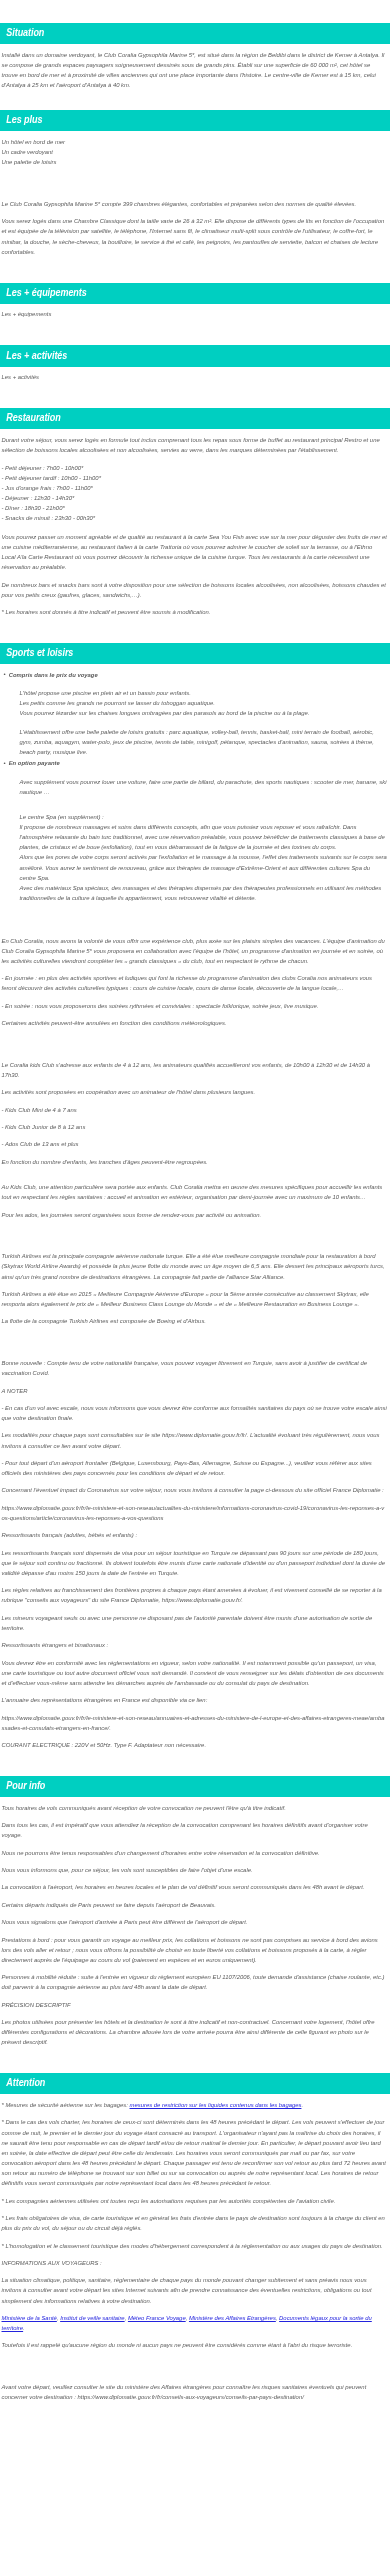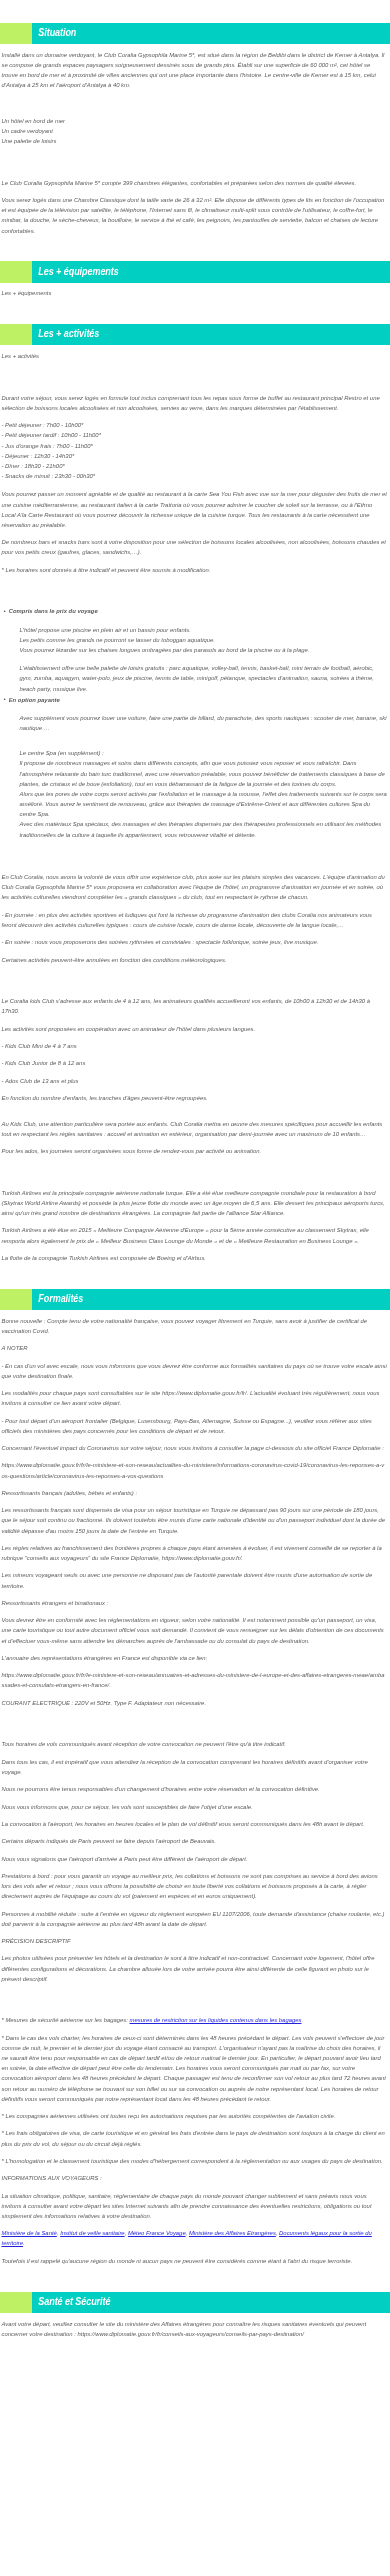--- a/index.html
+++ b/index.html
@@ -27,23 +27,22 @@
     font-size: 10.3px;
     line-height: 1;
     padding: 5.2px 0 5.7px 7.2px;
     letter-spacing: -0.1px;
     font-stretch: condensed;
     transform: scaleX(0.88);
     transform-origin: left center;
     width: 113.6%;
   }
   .section-header-wrap {
-    background: #bef264;
+    background: #eab308;
     overflow: hidden;
-    padding-left: 32px;
   }
 
   .body-block {
     padding: 5.7px 4.1px 5.2px 1.5px;
     font-style: italic;
     font-size: 5.9px;
     line-height: 1.72;
     color: #5a5a5a;
     text-align: left;
   }
@@ -97,20 +96,23 @@
   <div class="spacer-top"></div>
 
   <div class="section-header-wrap">
     <div class="section-header">Situation</div>
   </div>
   <div class="body-block">
     <p>Installé dans un domaine verdoyant, le Club Coralia Gypsophila Marine 5*, est situé dans la région de Beldibi dans le district de Kemer à Antalya. Il se compose de grands espaces paysagers soigneusement dessinés sous de grands pins. Établi sur une superficie de 60 000 m², cet hôtel se trouve en bord de mer et à proximité de villes anciennes qui ont une place importante dans l'histoire. Le centre-ville de Kemer est à 15 km, celui d'Antalya à 25 km et l'aéroport d'Antalya à 40 km.</p>
   </div>
   <div class="after-section"></div>
 
+  <div class="section-header-wrap">
+    <div class="section-header">Les plus</div>
+  </div>
   <div class="body-block">
     <p class="tight">Un hôtel en bord de mer</p>
     <p class="tight">Un cadre verdoyant</p>
     <p class="tight">Une palette de loisirs</p>
   </div>
   <div class="after-section-lg"></div>
 
   <div class="body-block">
     <p>Le Club Coralia Gypsophila Marine 5* compte 399 chambres élégantes, confortables et préparées selon des normes de qualité élevées.</p>
     <p>Vous serez logés dans une Chambre Classique dont la taille varie de 26 à 32 m². Elle dispose de différents types de lits en fonction de l'occupation et est équipée de la télévision par satellite, le téléphone, l'Internet sans fil, le climatiseur multi-split sous contrôle de l'utilisateur, le coffre-fort, le minibar, la douche, le sèche-cheveux, la bouilloire, le service à thé et café, les peignoirs, les pantoufles de serviette, balcon et chaises de lecture confortables.</p>
@@ -126,35 +128,41 @@
   <div class="after-section-lg"></div>
 
   <div class="section-header-wrap">
     <div class="section-header">Les + activités</div>
   </div>
   <div class="body-block">
     <p class="tight">Les + activités</p>
   </div>
   <div class="after-section-lg"></div>
 
+  <div class="section-header-wrap">
+    <div class="section-header">Restauration</div>
+  </div>
   <div class="body-block">
     <p>Durant votre séjour, vous serez logés en formule tout inclus comprenant tous les repas sous forme de buffet au restaurant principal Restro et une sélection de boissons locales alcoolisées et non alcoolisées, servies au verre, dans les marques déterminées par l'établissement.</p>
     <p class="tight">- Petit déjeuner : 7h00 - 10h00*</p>
     <p class="tight">- Petit déjeuner tardif : 10h00 - 11h00*</p>
     <p class="tight">- Jus d'orange frais : 7h00 - 11h00*</p>
     <p class="tight">- Déjeuner : 12h30 - 14h30*</p>
     <p class="tight">- Dîner : 18h30 - 21h00*</p>
     <p class="tight">- Snacks de minuit : 23h30 - 00h30*</p>
     <div class="gap"></div>
     <p>Vous pourrez passer un moment agréable et de qualité au restaurant à la carte Sea You Fish avec vue sur la mer pour déguster des fruits de mer et une cuisine méditerranéenne, au restaurant italien à la carte Trattoria où vous pourrez admirer le coucher de soleil sur la terrasse, ou à l'Ethno Local A'la Carte Restaurant où vous pourrez découvrir la richesse unique de la cuisine turque. Tous les restaurants à la carte nécessitent une réservation au préalable.</p>
     <p>De nombreux bars et snacks bars sont à votre disposition pour une sélection de boissons locales alcoolisées, non alcoolisées, boissons chaudes et pour vos petits creux (gaufres, glaces, sandwichs,…).</p>
     <p>* Les horaires sont donnés à titre indicatif et peuvent être soumis à modification.</p>
   </div>
   <div class="after-section-lg"></div>
 
+  <div class="section-header-wrap">
+    <div class="section-header">Sports et loisirs</div>
+  </div>
   <div class="body-block">
     <ul class="bullet-list">
       <li>
         <span>Compris dans le prix du voyage</span>
         <div class="indent-block">
           <div class="gap"></div>
           <p class="run">L'hôtel propose une piscine en plein air et un bassin pour enfants.</p>
           <p class="run">Les petits comme les grands ne pourront se lasser du toboggan aquatique.</p>
           <p class="run">Vous pourrez lézarder sur les chaises longues ombragées par des parasols au bord de la piscine ou à la plage.</p>
           <div class="gap"></div>
@@ -198,72 +206,72 @@
   </div>
   <div class="after-section-lg"></div>
 
   <div class="body-block">
     <p>Turkish Airlines est la principale compagnie aérienne nationale turque. Elle a été élue meilleure compagnie mondiale pour la restauration à bord (Skytrax World Airline Awards) et possède la plus jeune flotte du monde avec un âge moyen de 6,5 ans. Elle dessert les principaux aéroports turcs, ainsi qu'un très grand nombre de destinations étrangères. La compagnie fait partie de l'alliance Star Alliance.</p>
     <p>Turkish Airlines a été élue en 2015 « Meilleure Compagnie Aérienne d'Europe » pour la 5ème année consécutive au classement Skytrax, elle remporta alors également le prix de « Meilleur Business Class Lounge du Monde » et de « Meilleure Restauration en Business Lounge ».</p>
     <p>La flotte de la compagnie Turkish Airlines est composée de Boeing et d'Airbus.</p>
   </div>
   <div class="after-section-lg"></div>
 
-  <div class="section-header-wrap">
-    <div class="section-header">Formalités</div>
-  </div>
   <div class="body-block">
     <p>Bonne nouvelle : Compte tenu de votre nationalité française, vous pouvez voyager librement en Turquie, sans avoir à justifier de certificat de vaccination Covid.</p>
     <p class="run">A NOTER</p>
     <p class="run">- En cas d'un vol avec escale, nous vous informons que vous devrez être conforme aux formalités sanitaires du pays où se trouve votre escale ainsi que votre destination finale.</p>
     <p class="run">Les modalités pour chaque pays sont consultables sur le site https://www.diplomatie.gouv.fr/fr/. L'actualité évoluant très régulièrement, nous vous invitons à consulter ce lien avant votre départ.</p>
     <p>- Pour tout départ d'un aéroport frontalier (Belgique, Luxembourg, Pays-Bas, Allemagne, Suisse ou Espagne...), veuillez vous référer aux sites officiels des ministères des pays concernés pour les conditions de départ et de retour.</p>
     <p class="run">Concernant l'éventuel impact du Coronavirus sur votre séjour, nous vous invitons à consulter la page ci-dessous du site officiel France Diplomatie :</p>
     <p class="nowrap-url">https://www.diplomatie.gouv.fr/fr/le-ministere-et-son-reseau/actualites-du-ministere/informations-coronavirus-covid-19/coronavirus-les-reponses-a-vos-questions/article/coronavirus-les-reponses-a-vos-questions</p>
     <p class="run">Ressortissants français (adultes, bébés et enfants) :</p>
     <p>Les ressortissants français sont dispensés de visa pour un séjour touristique en Turquie ne dépassant pas 90 jours sur une période de 180 jours, que le séjour soit continu ou fractionné. Ils doivent toutefois être munis d'une carte nationale d'identité ou d'un passeport individuel dont la durée de validité dépasse d'au moins 150 jours la date de l'entrée en Turquie.</p>
     <p>Les règles relatives au franchissement des frontières propres à chaque pays étant amenées à évoluer, il est vivement conseillé de se reporter à la rubrique "conseils aux voyageurs" du site France Diplomatie, https://www.diplomatie.gouv.fr/.</p>
     <p>Les mineurs voyageant seuls ou avec une personne ne disposant pas de l'autorité parentale doivent être munis d'une autorisation de sortie de territoire.</p>
     <p class="run">Ressortissants étrangers et binationaux :</p>
     <p class="run">Vous devrez être en conformité avec les réglementations en vigueur, selon votre nationalité. Il est notamment possible qu'un passeport, un visa, une carte touristique ou tout autre document officiel vous soit demandé. Il convient de vous renseigner sur les délais d'obtention de ces documents et d'effectuer vous-même sans attendre les démarches auprès de l'ambassade ou du consulat du pays de destination.</p>
     <p class="run">L'annuaire des représentations étrangères en France est disponible via ce lien:</p>
     <p class="nowrap-url">https://www.diplomatie.gouv.fr/fr/le-ministere-et-son-reseau/annuaires-et-adresses-du-ministere-de-l-europe-et-des-affaires-etrangeres-meae/ambassades-et-consulats-etrangers-en-france/.</p>
     <p>COURANT ELECTRIQUE : 220V et 50Hz. Type F. Adaptateur non nécessaire.</p>
   </div>
   <div class="after-section-lg"></div>
 
+  <div class="section-header-wrap">
+    <div class="section-header">Pour info</div>
+  </div>
   <div class="body-block">
     <p class="run">Tous horaires de vols communiqués avant réception de votre convocation ne peuvent l'être qu'à titre indicatif.</p>
     <p class="run">Dans tous les cas, il est impératif que vous attendiez la réception de la convocation comprenant les horaires définitifs avant d'organiser votre voyage.</p>
     <p class="run">Nous ne pourrons être tenus responsables d'un changement d'horaires entre votre réservation et la convocation définitive.</p>
     <p>Nous vous informons que, pour ce séjour, les vols sont susceptibles de faire l'objet d'une escale.</p>
     <p class="run">La convocation à l'aéroport, les horaires en heures locales et le plan de vol définitif vous seront communiqués dans les 48h avant le départ.</p>
     <p class="run">Certains départs indiqués de Paris peuvent se faire depuis l'aéroport de Beauvais.</p>
     <p class="run">Nous vous signalons que l'aéroport d'arrivée à Paris peut être différent de l'aéroport de départ.</p>
     <p>Prestations à bord : pour vous garantir un voyage au meilleur prix, les collations et boissons ne sont pas comprises au service à bord des avions lors des vols aller et retour ; nous vous offrons la possibilité de choisir en toute liberté vos collations et boissons proposés à la carte, à régler directement auprès de l'équipage au cours du vol (paiement en espèces et en euros uniquement).</p>
     <p>Personnes à mobilité réduite : suite à l'entrée en vigueur du règlement européen EU 1107/2006, toute demande d'assistance (chaise roulante, etc.) doit parvenir à la compagnie aérienne au plus tard 48h avant la date de départ.</p>
     <p class="run">PRÉCISION DESCRIPTIF</p>
     <p>Les photos utilisées pour présenter les hôtels et la destination le sont à titre indicatif et non-contractuel. Concernant votre logement, l'hôtel offre différentes configurations et décorations. La chambre allouée lors de votre arrivée pourra être ainsi différente de celle figurant en photo sur le présent descriptif.</p>
   </div>
   <div class="after-section-lg"></div>
 
+  <div class="section-header-wrap">
+    <div class="section-header">Attention</div>
+  </div>
   <div class="body-block">
     <p class="run"><span>* Mesures de sécurité aérienne sur les bagages: </span><a class="doclink" href="#">mesures de restriction sur les liquides contenus dans les bagages</a><span>.</span></p>
     <p class="run">* Dans le cas des vols charter, les horaires de ceux-ci sont déterminés dans les 48 heures précédant le départ. Les vols peuvent s'effectuer de jour comme de nuit, le premier et le dernier jour du voyage étant consacré au transport. L'organisateur n'ayant pas la maîtrise du choix des horaires, il ne saurait être tenu pour responsable en cas de départ tardif et/ou de retour matinal le dernier jour. En particulier, le départ pouvant avoir lieu tard en soirée, la date effective de départ peut être celle du lendemain. Les horaires vous seront communiqués par mail ou par fax, sur votre convocation aéroport dans les 48 heures précédant le départ. Chaque passager est tenu de reconfirmer son vol retour au plus tard 72 heures avant son retour au numéro de téléphone se trouvant sur son billet ou sur sa convocation ou auprés de notre représentant local. Les horaires de retour définitifs vous seront communiqués par notre représentant local dans les 48 heures précédant le retour.</p>
     <p class="run">* Les compagnies aériennes utilisées ont toutes reçu les autorisations requises par les autorités compétentes de l'aviation civile.</p>
     <p class="run">* Les frais obligatoires de visa, de carte touristique et en général les frais d'entrée dans le pays de destination sont toujours à la charge du client en plus du prix du vol, du séjour ou du circuit déjà réglés.</p>
     <p>* L'homologation et le classement touristique des modes d'hébergement correspondent à la réglementation ou aux usages du pays de destination.</p>
     <p>INFORMATIONS AUX VOYAGEURS :</p>
     <p>La situation climatique, politique, sanitaire, réglementaire de chaque pays du monde pouvant changer subitement et sans préavis nous vous invitons à consulter avant votre départ les sites Internet suivants afin de prendre connaissance des éventuelles restrictions, obligations ou tout simplement des informations relatives à votre destination.</p>
     <p><a class="doclink" href="#">Ministère de la Santé</a>, <a class="doclink" href="#">Institut de veille sanitaire</a>, <a class="doclink" href="#">Méteo France Voyage</a>, <a class="doclink" href="#">Ministère des Affaires Etrangères</a>, <a class="doclink" href="#">Documents légaux pour la sortie du territoire</a>.</p>
     <p>Toutefois il est rappelé qu'aucune région du monde ni aucun pays ne peuvent être considérés comme étant à l'abri du risque terroriste.</p>
   </div>
   <div class="after-section-lg"></div>
 
-  <div class="section-header-wrap">
-    <div class="section-header">Santé et Sécurité</div>
-  </div>
   <div class="body-block">
     <p>Avant votre départ, veuillez consulter le site du ministère des Affaires étrangères pour connaître les risques sanitaires éventuels qui peuvent concerner votre destination : https://www.diplomatie.gouv.fr/fr/conseils-aux-voyageurs/conseils-par-pays-destination/</p>
   </div>
 
 </div>
 
 
 </body></html>

